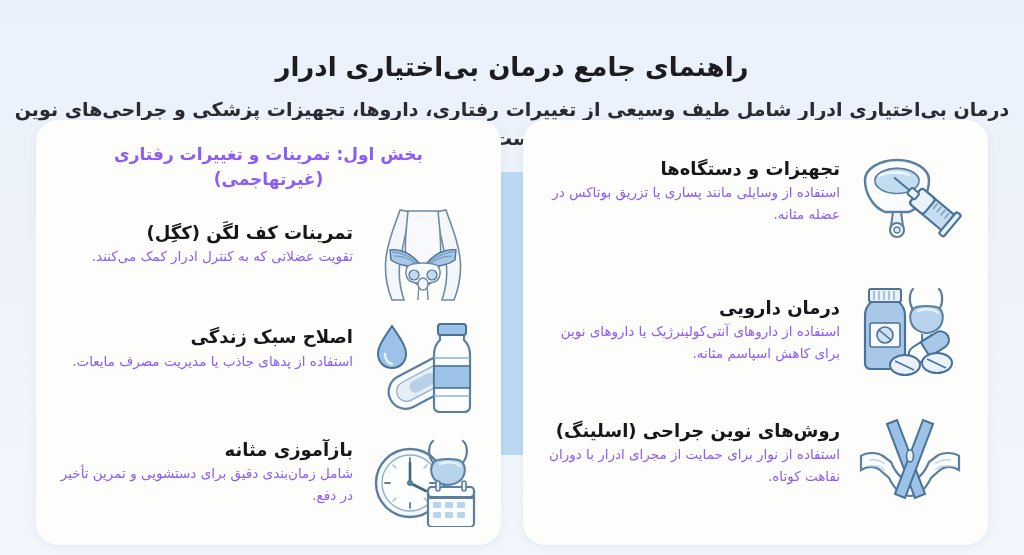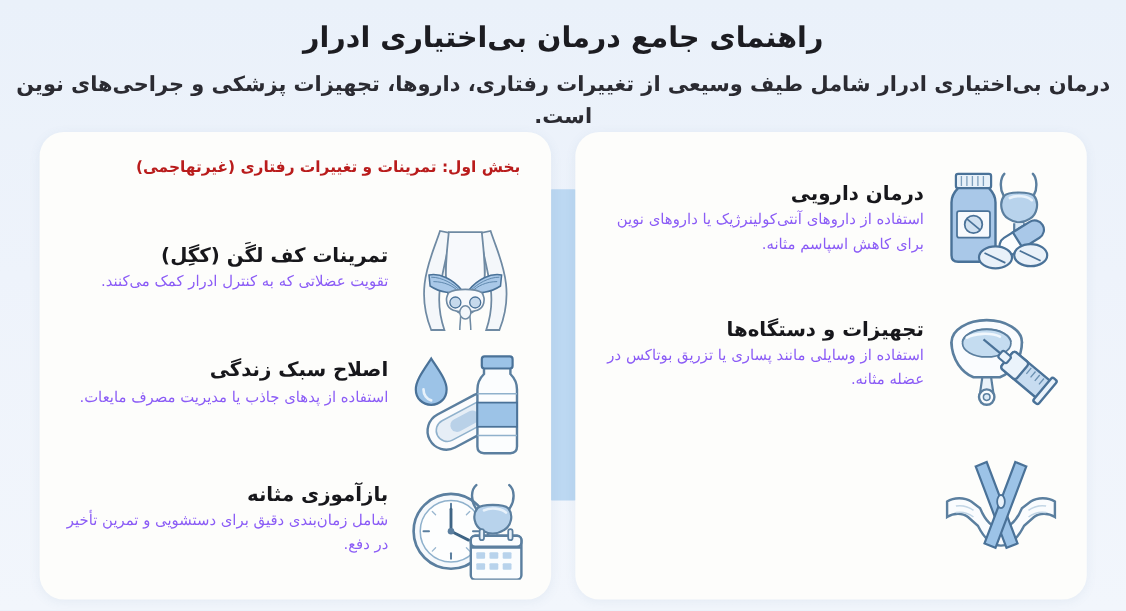--- a/index.html
+++ b/index.html
@@ -23,20 +23,21 @@
     height: 555px;
     background: linear-gradient(180deg, #eaf1fa 0%, #eef3fb 45%, #f2f6fc 100%);
     overflow: hidden;
   }
 
   
   .header {
     width: 100%;
     padding-top: 18px;
     text-align: center;
+    margin-top: 32px;
   }
 
   .main-title {
     font-size: 26px;
     font-weight: bold;
     color: #1c1c21;
     line-height: 1.35;
     letter-spacing: 0;
   }
 
@@ -79,22 +80,23 @@
     width: 465px;
     background: #fdfdfb;
     border-radius: 22px;
     box-shadow: 0 2px 10px rgba(80,110,150,0.08);
     padding: 18px 22px 10px 22px;
     display: flex;
     flex-direction: column;
   }
 
   .card-title {
-    color: #b91c1c;
-    font-size: 14px;
+    text-align: center;
+    color: #8b5cf6;
+    font-size: 17px;
     font-weight: bold;
     line-height: 1.45;
     padding: 4px 6px 0 6px;
     min-height: 56px;
   }
 
   .card.right-card .card-title { min-height: 56px; }
 
   .items {
     display: flex;
@@ -258,55 +260,20 @@
             <div class="item-title">بازآموزی مثانه</div>
             <div class="item-desc">شامل زمان‌بندی دقیق برای دستشویی و تمرین تأخیر در دفع.</div>
           </div>
         </div>
 
       </div>
     </div>
 
     <div class="card right-card">
       <div class="items">
-
-        <div class="item row-1">
-          <div class="item-icon">
-            <svg width="106" height="96" viewBox="0 0 106 96">
-              <path d="M56 8 C52 12 52 22 55 27 C58 33 56 40 60 45 C64 51 74 51 78 45 C82 40 80 33 83 27 C86 22 86 12 82 8" fill="none" stroke="#5b7f9f" stroke-width="2.2" stroke-linecap="round"></path>
-              <path d="M56 28 C60 24 79 24 83 28 C88 34 86 45 79 49 C73 53 66 53 60 49 C53 45 51 34 56 28 Z" fill="#b8d3ec" stroke="#5b7f9f" stroke-width="2"></path>
-              <path d="M61 30 C67 27 77 28 81 32" stroke="#e8f2fb" stroke-width="2.4" fill="none" stroke-linecap="round"></path>
-              <path d="M65 53 L65 61 L74 61 L74 53" fill="#dbeaf7" stroke="#5b7f9f" stroke-width="2"></path>
-              <rect x="12" y="8" width="32" height="13" rx="2" fill="#e8f1f9" stroke="#4a7298" stroke-width="2"></rect>
-              <g stroke="#7fa0bd" stroke-width="1.2">
-                <line x1="17" y1="10" x2="17" y2="19"></line>
-                <line x1="22" y1="10" x2="22" y2="19"></line>
-                <line x1="27" y1="10" x2="27" y2="19"></line>
-                <line x1="32" y1="10" x2="32" y2="19"></line>
-                <line x1="37" y1="10" x2="37" y2="19"></line>
-              </g>
-              <path d="M14 21 L42 21 C46 25 48 29 48 34 L48 82 C48 86 46 88 42 88 L14 88 C10 88 8 86 8 82 L8 34 C8 29 10 25 14 21 Z" fill="#a9c8e8" stroke="#4a7298" stroke-width="2.2"></path>
-              <rect x="13" y="42" width="30" height="24" rx="2" fill="#f7fafd" stroke="#4a7298" stroke-width="1.6"></rect>
-              <circle cx="28" cy="54" r="8" fill="#cfe0f0" stroke="#4a7298" stroke-width="1.6"></circle>
-              <line x1="22" y1="49" x2="34" y2="59" stroke="#4a7298" stroke-width="1.6"></line>
-              <g transform="rotate(-32 68 68)">
-                <rect x="50" y="60" width="36" height="17" rx="8.5" fill="#fbfdfe" stroke="#4a7298" stroke-width="2"></rect>
-                <path d="M68 60 L86 60 A8.5 8.5 0 0 1 86 77 L68 77 Z" fill="#a9c8e8" stroke="#4a7298" stroke-width="2"></path>
-              </g>
-              <ellipse cx="48" cy="84" rx="15" ry="10" fill="#e9f1f9" stroke="#4a7298" stroke-width="2"></ellipse>
-              <line x1="38" y1="80" x2="57" y2="89" stroke="#4a7298" stroke-width="1.6"></line>
-              <ellipse cx="80" cy="82" rx="15" ry="10" fill="#e9f1f9" stroke="#4a7298" stroke-width="2"></ellipse>
-              <line x1="70" y1="78" x2="89" y2="87" stroke="#4a7298" stroke-width="1.6"></line>
-            </svg>
-          </div>
-          <div class="item-text">
-            <div class="item-title">درمان دارویی</div>
-            <div class="item-desc">استفاده از داروهای آنتی‌کولینرژیک یا داروهای نوین برای کاهش اسپاسم مثانه.</div>
-          </div>
-        </div>
 
         <div class="item row-2">
           <div class="item-icon">
             <svg width="106" height="96" viewBox="0 0 106 96">
               <ellipse cx="40" cy="30" rx="32" ry="20" fill="#fafcfe" stroke="#5b7f9f" stroke-width="2.4"></ellipse>
               <ellipse cx="40" cy="31" rx="22" ry="12.5" fill="#dceaf6" stroke="#5b7f9f" stroke-width="2"></ellipse>
               <path d="M8 30 C8 46 18 58 28 62 L52 62 C62 58 72 46 72 30" fill="#fafcfe" stroke="#5b7f9f" stroke-width="2.4"></path>
               <ellipse cx="40" cy="31" rx="22" ry="12.5" fill="#c4dcf0" stroke="#5b7f9f" stroke-width="1.6"></ellipse>
               <path d="M22 26 C28 22 44 21 52 25" stroke="#f2f8fd" stroke-width="2.4" fill="none" stroke-linecap="round"></path>
               <path d="M36 62 L34 76 L46 76 L44 62 Z" fill="#eaf2f9" stroke="#5b7f9f" stroke-width="2"></path>
@@ -326,32 +293,71 @@
                 <line x1="46" y1="54" x2="26" y2="54" stroke="#4a7298" stroke-width="2"></line>
               </g>
             </svg>
           </div>
           <div class="item-text">
             <div class="item-title">تجهیزات و دستگاه‌ها</div>
             <div class="item-desc">استفاده از وسایلی مانند پساری یا تزریق بوتاکس در عضله مثانه.</div>
           </div>
         </div>
 
+        <div class="item row-1">
+          <div class="item-icon">
+            <svg width="106" height="96" viewBox="0 0 106 96">
+              <path d="M56 8 C52 12 52 22 55 27 C58 33 56 40 60 45 C64 51 74 51 78 45 C82 40 80 33 83 27 C86 22 86 12 82 8" fill="none" stroke="#5b7f9f" stroke-width="2.2" stroke-linecap="round"></path>
+              <path d="M56 28 C60 24 79 24 83 28 C88 34 86 45 79 49 C73 53 66 53 60 49 C53 45 51 34 56 28 Z" fill="#b8d3ec" stroke="#5b7f9f" stroke-width="2"></path>
+              <path d="M61 30 C67 27 77 28 81 32" stroke="#e8f2fb" stroke-width="2.4" fill="none" stroke-linecap="round"></path>
+              <path d="M65 53 L65 61 L74 61 L74 53" fill="#dbeaf7" stroke="#5b7f9f" stroke-width="2"></path>
+              <rect x="12" y="8" width="32" height="13" rx="2" fill="#e8f1f9" stroke="#4a7298" stroke-width="2"></rect>
+              <g stroke="#7fa0bd" stroke-width="1.2">
+                <line x1="17" y1="10" x2="17" y2="19"></line>
+                <line x1="22" y1="10" x2="22" y2="19"></line>
+                <line x1="27" y1="10" x2="27" y2="19"></line>
+                <line x1="32" y1="10" x2="32" y2="19"></line>
+                <line x1="37" y1="10" x2="37" y2="19"></line>
+              </g>
+              <path d="M14 21 L42 21 C46 25 48 29 48 34 L48 82 C48 86 46 88 42 88 L14 88 C10 88 8 86 8 82 L8 34 C8 29 10 25 14 21 Z" fill="#a9c8e8" stroke="#4a7298" stroke-width="2.2"></path>
+              <rect x="13" y="42" width="30" height="24" rx="2" fill="#f7fafd" stroke="#4a7298" stroke-width="1.6"></rect>
+              <circle cx="28" cy="54" r="8" fill="#cfe0f0" stroke="#4a7298" stroke-width="1.6"></circle>
+              <line x1="22" y1="49" x2="34" y2="59" stroke="#4a7298" stroke-width="1.6"></line>
+              <g transform="rotate(-32 68 68)">
+                <rect x="50" y="60" width="36" height="17" rx="8.5" fill="#fbfdfe" stroke="#4a7298" stroke-width="2"></rect>
+                <path d="M68 60 L86 60 A8.5 8.5 0 0 1 86 77 L68 77 Z" fill="#a9c8e8" stroke="#4a7298" stroke-width="2"></path>
+              </g>
+              <ellipse cx="48" cy="84" rx="15" ry="10" fill="#e9f1f9" stroke="#4a7298" stroke-width="2"></ellipse>
+              <line x1="38" y1="80" x2="57" y2="89" stroke="#4a7298" stroke-width="1.6"></line>
+              <ellipse cx="80" cy="82" rx="15" ry="10" fill="#e9f1f9" stroke="#4a7298" stroke-width="2"></ellipse>
+              <line x1="70" y1="78" x2="89" y2="87" stroke="#4a7298" stroke-width="1.6"></line>
+            </svg>
+          </div>
+          <div class="item-text">
+            <div class="item-title">درمان دارویی</div>
+            <div class="item-desc">استفاده از داروهای آنتی‌کولینرژیک یا داروهای نوین برای کاهش اسپاسم مثانه.</div>
+          </div>
+        </div>
+
         <div class="item row-3">
           <div class="item-icon">
             <svg width="106" height="96" viewBox="0 0 106 96">
               <path d="M4 44 C10 40 20 40 26 44 L34 50 C44 74 62 74 72 50 L80 44 C86 40 96 40 102 44 L102 58 C96 54 88 54 83 58 L74 66 C62 90 44 90 32 66 L23 58 C18 54 10 54 4 58 Z" fill="#fafcfe" stroke="#5b7f9f" stroke-width="2.2"></path>
               <path d="M12 48 C18 47 24 49 28 52" stroke="#c3d6e6" stroke-width="1.4" fill="none"></path>
               <path d="M12 54 C18 53 24 55 28 58" stroke="#c3d6e6" stroke-width="1.4" fill="none"></path>
               <path d="M94 48 C88 47 82 49 78 52" stroke="#c3d6e6" stroke-width="1.4" fill="none"></path>
               <path d="M94 54 C88 53 82 55 78 58" stroke="#c3d6e6" stroke-width="1.4" fill="none"></path>
               <path d="M30 12 L40 8 L68 82 L58 86 Z" fill="#9cc3e7" stroke="#4a7298" stroke-width="2"></path>
               <path d="M76 12 L66 8 L38 82 L48 86 Z" fill="#9cc3e7" stroke="#4a7298" stroke-width="2"></path>
               <ellipse cx="53" cy="44" rx="3.5" ry="6" fill="#eaf3fb" stroke="#4a7298" stroke-width="1.6"></ellipse>
             </svg>
           </div>
+          <div class="item-text">
+            <div class="item-title">روش‌های نوین جراحی (اسلینگ)</div>
+            <div class="item-desc">استفاده از نوار برای حمایت از مجرای ادرار با دوران نقاهت کوتاه.</div>
+          </div>
         </div>
 
       </div>
     </div>
 
   </div>
 </div>
 
 </body></html>

